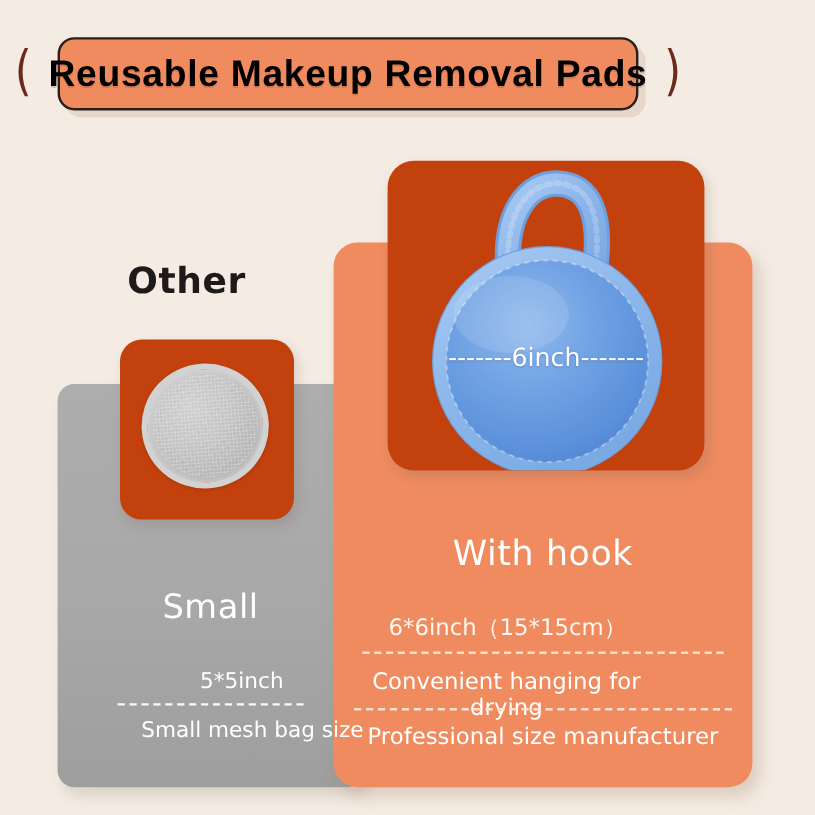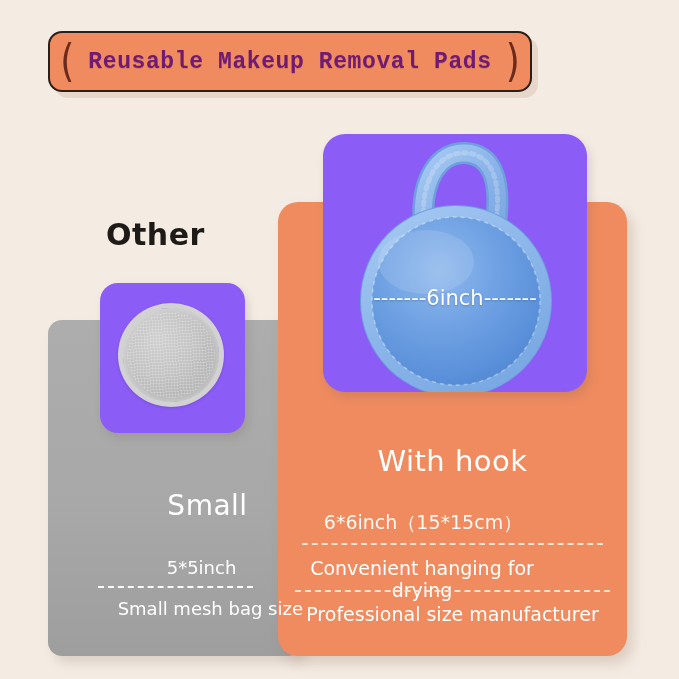--- a/index.html
+++ b/index.html
@@ -43,23 +43,23 @@
   .paren {
     color: #6b2b1c;
     font-family: "DejaVu Sans", sans-serif;
     font-size: 36px;
     line-height: 1;
     font-weight: 400;
     transform: scaleY(1.25) translateY(-1px);
     user-select: none;
   }
   .title-text {
-    color: #701a75;
-    font-family: Liberation Mono, monospace;
-    font-size: 23px;
+    color: #000000;
+    font-family: Liberation Sans, sans-serif;
+    font-size: 31px;
     font-weight: 700;
     letter-spacing: 0.6px;
     white-space: nowrap;
     text-shadow: 0 1px 0 rgba(140,70,40,0.25);
   }
 
   
   .other-label {
     position: absolute;
     left: 106px;
@@ -91,21 +91,21 @@
     width: 349px;
     height: 454px;
     background: #ef8b5f;
     border-radius: 20px;
     box-shadow: 6px 8px 13px rgba(150,110,90,0.25);
   }
 
   
   .photo-card {
     position: absolute;
-    background: #8b5cf6;
+    background: #c2410c;
     border-radius: 22px;
     box-shadow: 3px 5px 10px rgba(120,100,90,0.22);
     overflow: hidden;
   }
   .photo-card.small {
     left: 100px;
     top: 283px;
     width: 145px;
     height: 150px;
     border-radius: 18px;
@@ -175,21 +175,20 @@
     position: absolute;
     left: 48px;
     top: 489px;
     width: 255px;
     text-align: center;
     color: #ffffff;
     font-family: "DejaVu Sans", sans-serif;
     font-size: 28px;
     font-weight: 400;
     letter-spacing: 0.5px;
-    margin-left: 32px;
   }
   .gp-size {
     position: absolute;
     left: 48px;
     top: 557px;
     width: 255px;
     text-align: center;
     color: #ffffff;
     font-family: "DejaVu Sans", sans-serif;
     font-size: 18px;

